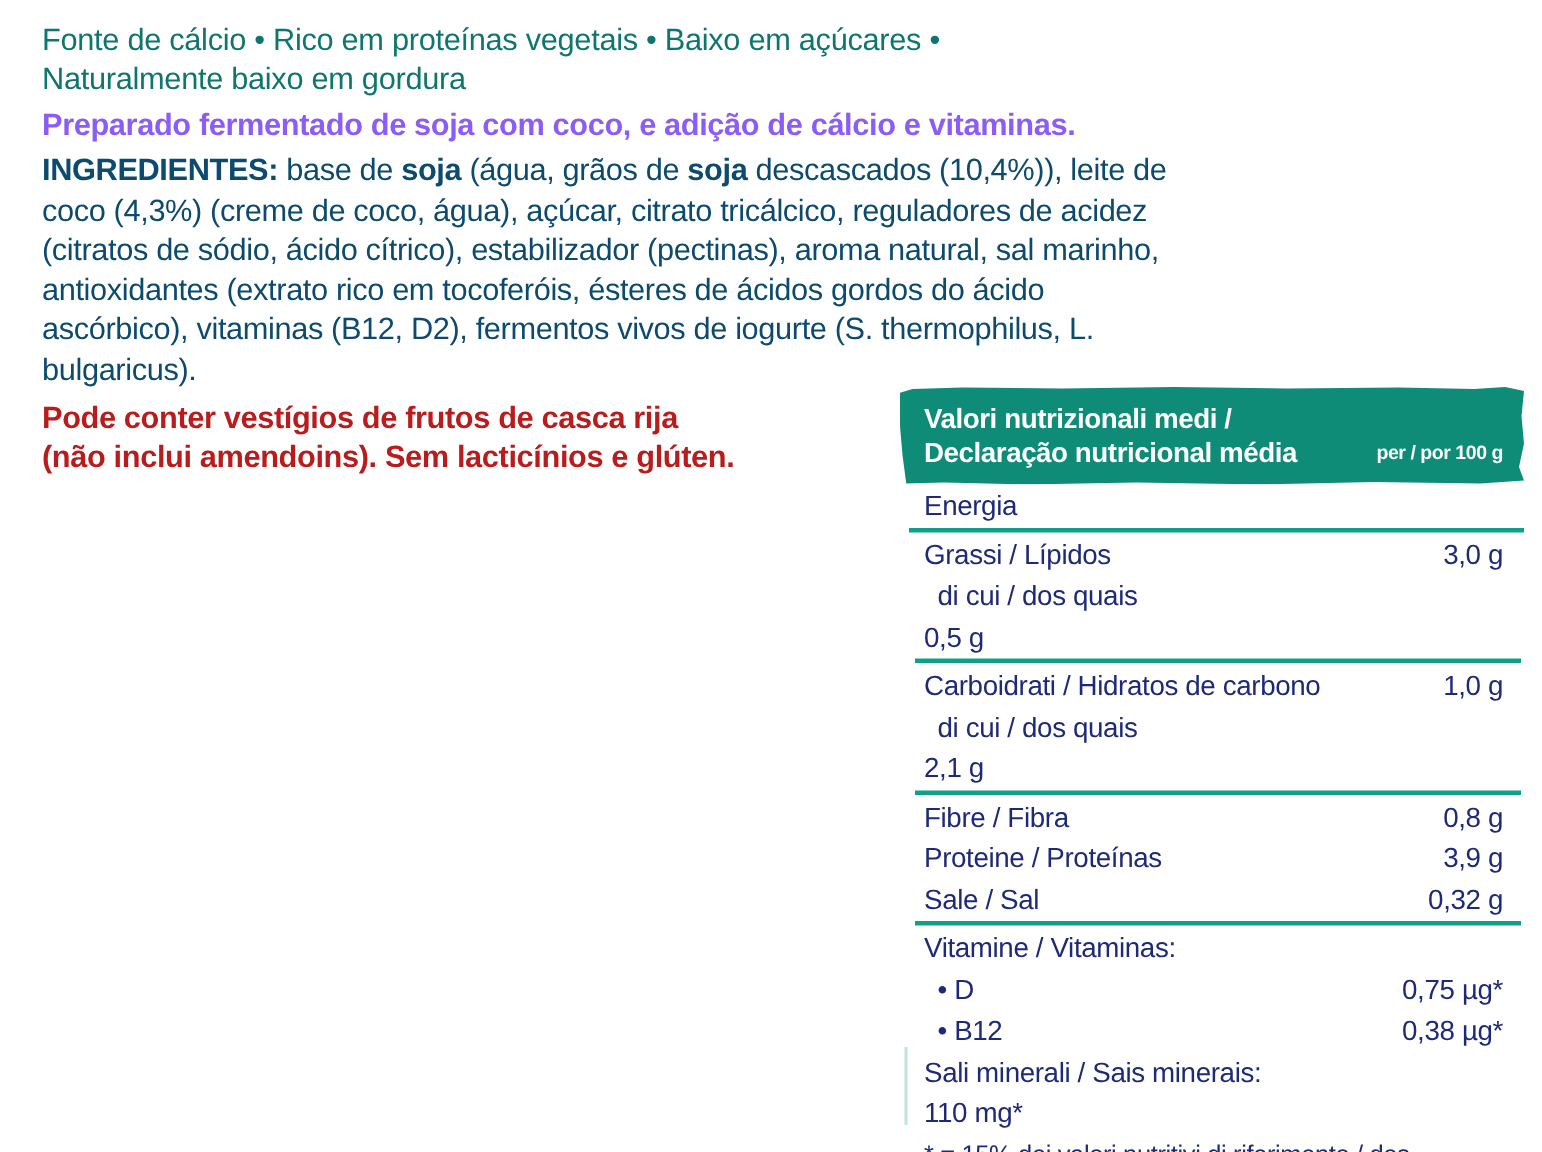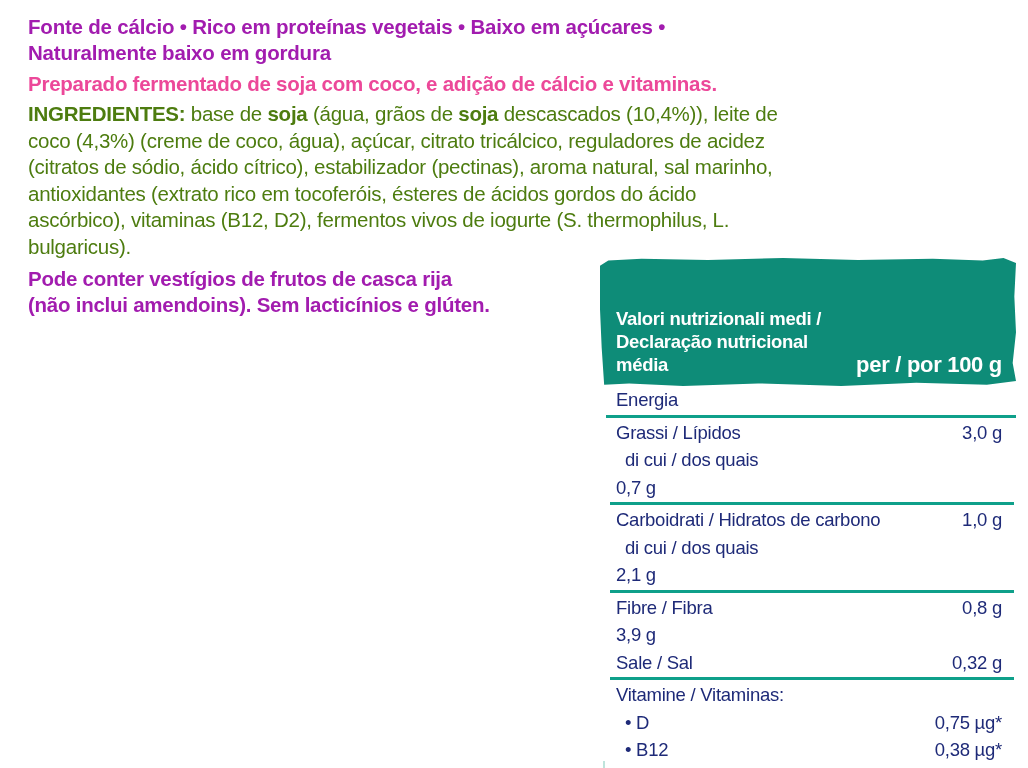--- a/index.html
+++ b/index.html
@@ -18,51 +18,51 @@
 
   
   .left-panel {
     position: absolute;
     left: 28px;
     top: 14px;
     width: 760px;
   }
 
   .claims {
-    color: #a21caf;
-    font-weight: bold;
+    color: #0f766e;
+    font-weight: normal;
     font-size: 20.5px;
     line-height: 26px;
     letter-spacing: -0.2px;
     margin: 0 0 5px 0;
     max-width: 700px;
   }
 
   .lead-line {
-    color: #ec4899;
+    color: #8b5cf6;
     font-weight: bold;
     font-size: 20.5px;
     line-height: 26px;
     letter-spacing: -0.25px;
     margin: 0 0 4px 0;
   }
 
   .ingredients {
-    color: #4d7c0f;
+    color: #0c4a6e;
     font-size: 20.5px;
     line-height: 26.5px;
     letter-spacing: -0.25px;
     margin: 0;
     max-width: 752px;
     text-align: left;
   }
   .ingredients b { font-weight: bold; }
 
   .allergen {
-    color: #a21caf;
+    color: #b91c1c;
     font-weight: bold;
     font-size: 20.5px;
     line-height: 26px;
     letter-spacing: -0.25px;
     margin: 6px 0 0 0;
   }
 
   
   .nutri-table {
     position: absolute;
@@ -87,32 +87,31 @@
       99.6% 30%, 100% 58%, 99.2% 82%, 100% 96%,
       93% 99%, 76% 97.5%, 58% 100%, 38% 98%, 20% 100%, 7% 98%, 1% 99%,
       0.4% 70%, 0% 40%
     );
   }
   .nutri-head .head-row {
     display: flex;
     align-items: flex-end;
     justify-content: space-between;
     line-height: 23px;
-    margin-top: 40px;
   }
   .nutri-head-title {
     font-weight: bold;
     font-size: 18.5px;
     letter-spacing: -0.3px;
     line-height: 23px;
     max-width: 265px;
   }
   .nutri-head-per {
     font-weight: bold;
-    font-size: 22px;
+    font-size: 13px;
     letter-spacing: -0.3px;
     line-height: 23px;
     white-space: nowrap;
     padding-bottom: 0px;
   }
 
   .nutri-body {
     padding: 0 0 0 0;
     position: relative;
   }
@@ -196,40 +195,41 @@
       <div class="sep wide"></div>
       <div class="nrow">
         <span class="lbl">Grassi / Lípidos</span>
         <span class="val">3,0 g</span>
       </div>
       <div class="nrow indent">
         <span class="lbl">di cui / dos quais</span>
         <span class="val"></span>
       </div>
       <div class="nrow indent">
-        <span class="val">0,7 g</span>
+        <span class="val">0,5 g</span>
       </div>
       <div class="sep"></div>
       <div class="nrow">
         <span class="lbl">Carboidrati / Hidratos de carbono</span>
         <span class="val">1,0 g</span>
       </div>
       <div class="nrow indent">
         <span class="lbl">di cui / dos quais</span>
         <span class="val"></span>
       </div>
       <div class="nrow indent">
         <span class="val">2,1 g</span>
       </div>
       <div class="sep"></div>
       <div class="nrow">
         <span class="lbl">Fibre / Fibra</span>
         <span class="val">0,8 g</span>
       </div>
       <div class="nrow">
+        <span class="lbl">Proteine / Proteínas</span>
         <span class="val">3,9 g</span>
       </div>
       <div class="nrow">
         <span class="lbl">Sale / Sal</span>
         <span class="val">0,32 g</span>
       </div>
       <div class="sep"></div>
       <div class="nrow">
         <span class="lbl">Vitamine / Vitaminas:</span>
         <span class="val"></span>

